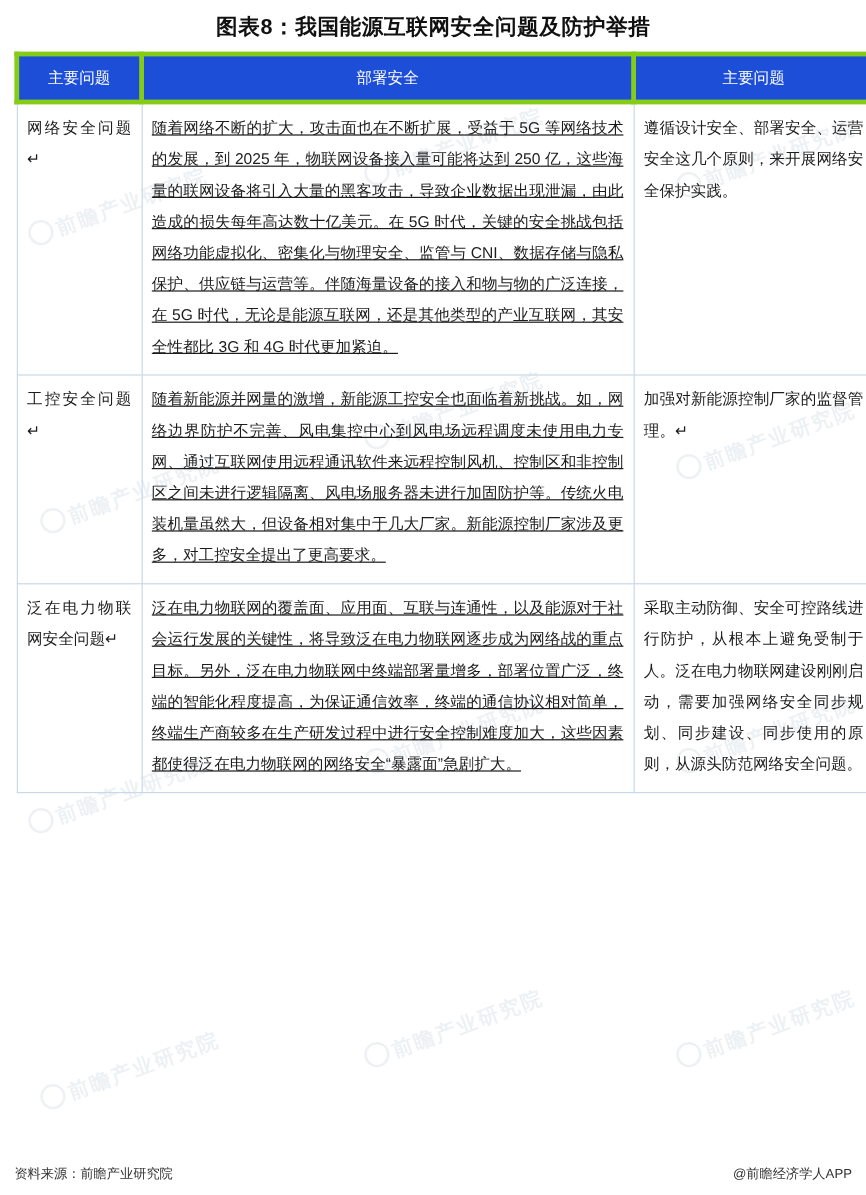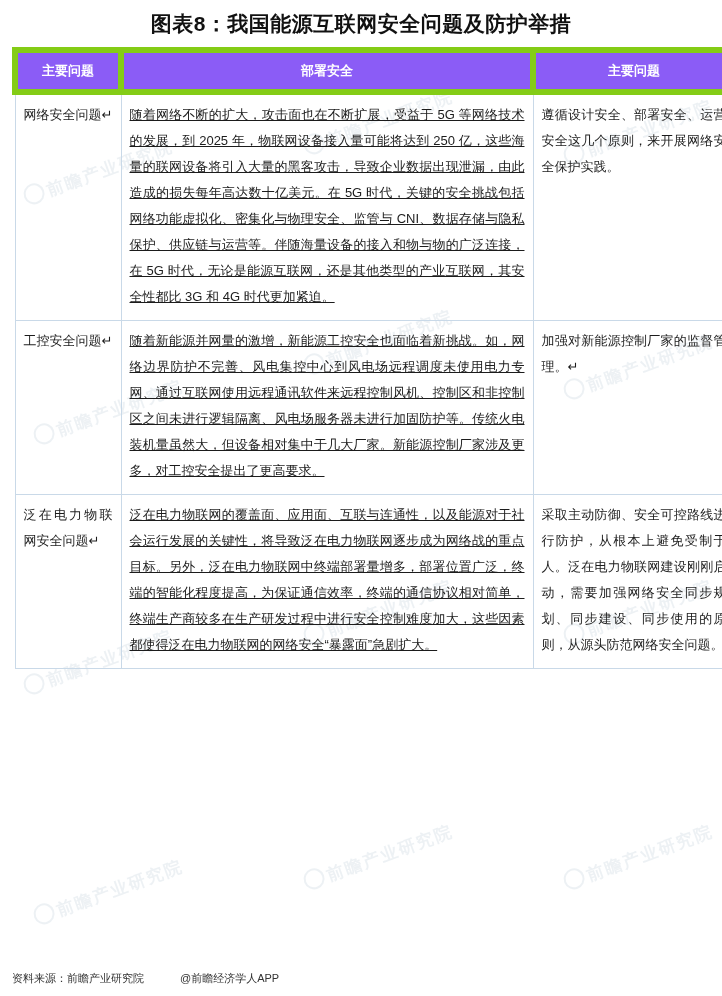--- a/index.html
+++ b/index.html
@@ -17,41 +17,41 @@
   }
   .page {
     width: 722px;
     height: 996px;
     position: relative;
     box-sizing: border-box;
     padding: 0 12px;
   }
   .title {
     text-align: center;
-    font-size: 21px;
+    font-size: 18px;
     font-weight: bold;
     color: #111111;
     padding: 10px 0 9px 0;
     letter-spacing: 0.5px;
   }
   table.main {
     width: 698px;
     border-collapse: collapse;
     table-layout: fixed;
     position: relative;
     z-index: 2;
   }
   table.main th {
-    background: #8b5cf6;
+    background: #1d4ed8;
     color: #ffffff;
     font-size: 13px;
-    font-weight: bold;
+    font-weight: normal;
     height: 30px;
     text-align: center;
-    border: 6px solid #84cc16;
+    border: 4px solid #84cc16;
     padding: 3px 4px;
   }
   table.main td {
     border: 1px solid #c9d9e8;
     vertical-align: top;
     font-size: 13px;
     line-height: 26px;
     padding: 7px 8px 10px 8px;
     color: #1c1c1c;
     background: transparent;
@@ -74,24 +74,24 @@
     display: block;
     text-align: justify;
     text-justify: inter-ideograph;
   }
   .footer {
     position: absolute;
     left: 12px;
     right: 12px;
     bottom: 10px;
     display: flex;
+    justify-content: space-between;
     align-items: flex-end;
     font-size: 11px;
     color: #4a4a4a;
-    gap: 36px;
   }
   .footer .src { color: #333333; }
   .footer .brand { color: #333333; }
   .wm {
     position: absolute;
     color: rgba(150, 170, 190, 0.17);
     font-size: 17px;
     font-weight: bold;
     letter-spacing: 2px;
     white-space: nowrap;

